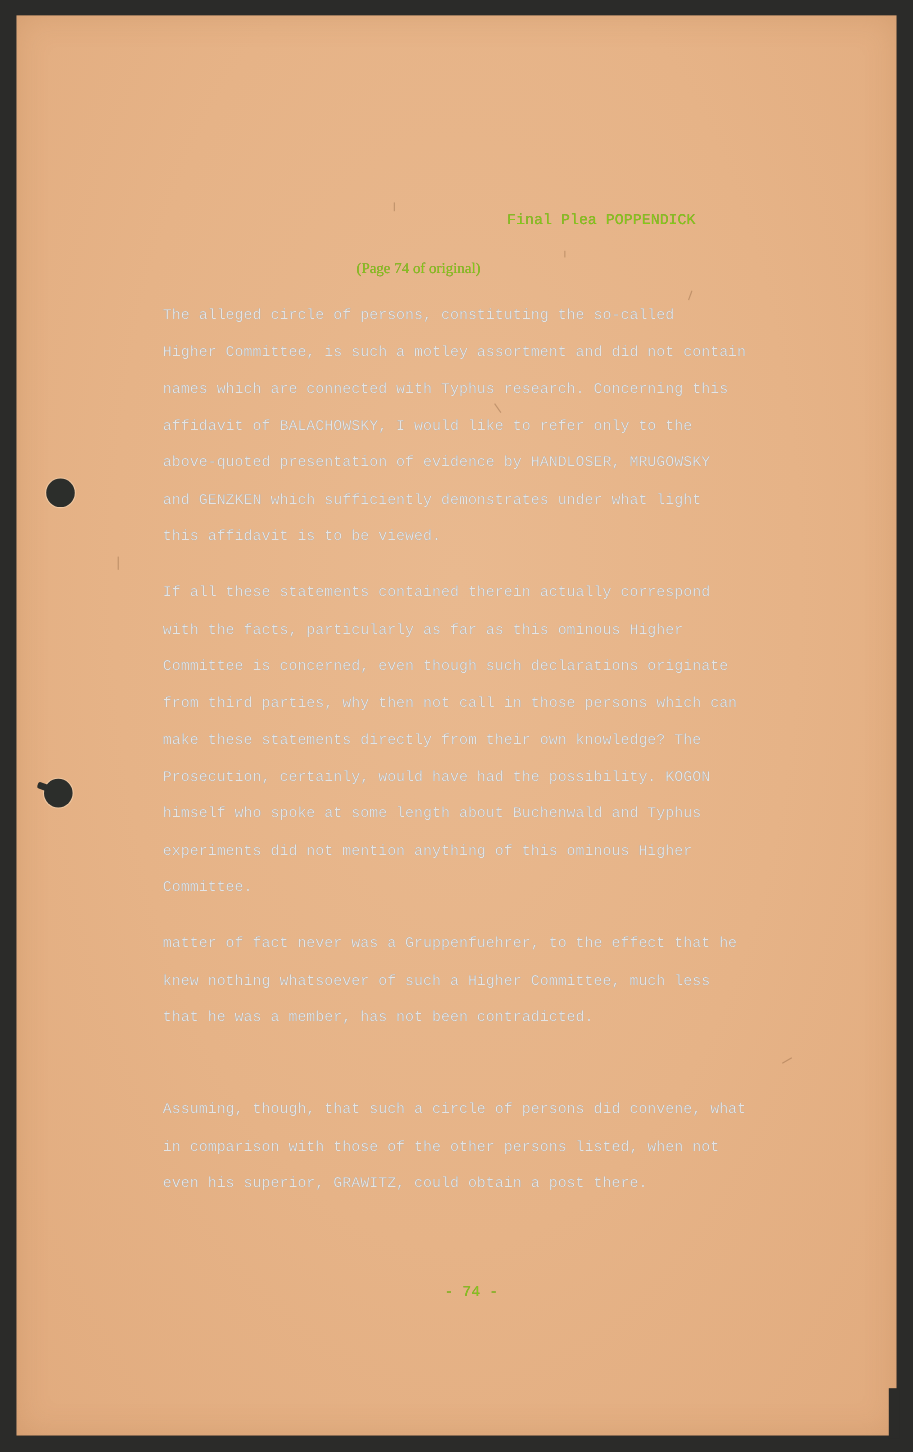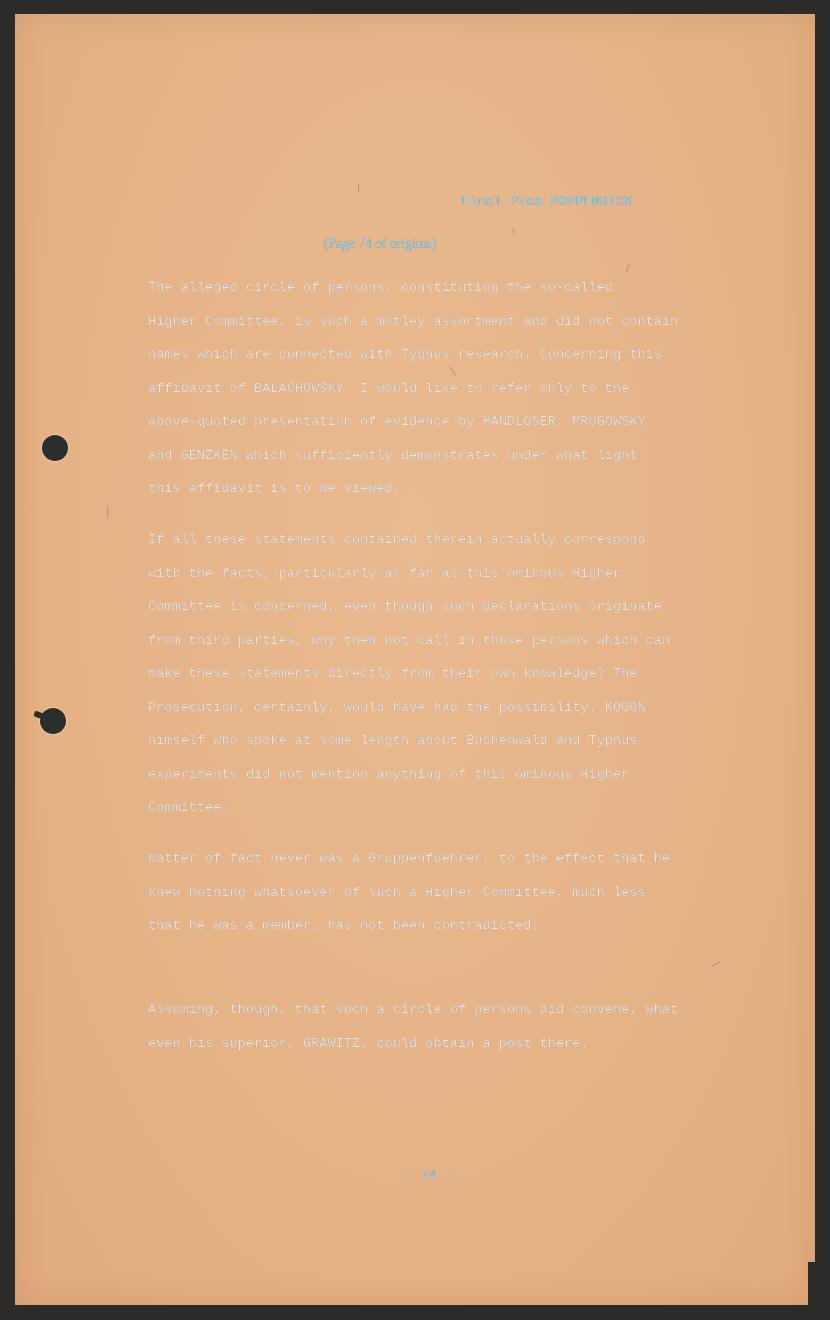--- a/index.html
+++ b/index.html
@@ -46,21 +46,21 @@
       left: -6px;
       top: 4px;
       width: 10px;
       height: 6px;
       background: #2c2e2b;
       transform: rotate(20deg);
       border-radius: 2px;
     }
     .typed {
       font-family: "Liberation Mono", "DejaVu Sans Mono", monospace;
-      color: #7dd3fc;
+      color: #84cc16;
       font-size: 13.6px;
       letter-spacing: 0px;
       white-space: pre;
       position: absolute;
       margin: 0;
       text-shadow: 0 0 0.4px rgba(60, 50, 40, 0.6);
     }
     .header-title {
       left: 461px;
       top: 194px;
@@ -143,16 +143,17 @@
 </div>
 
 <div class="para p3">
   <span class="line">matter of fact never was a Gruppenfuehrer, to the effect that he</span>
   <span class="line">knew nothing whatsoever of such a Higher Committee, much less</span>
   <span class="line">that he was a member, has not been contradicted.</span>
 </div>
 
 <div class="para p4">
   <span class="line">Assuming, though, that such a circle of persons did convene, what</span>
+  <span class="line">in comparison with those of the other persons listed, when not</span>
   <span class="line">even his superior, GRAWITZ, could obtain a post there.</span>
 </div>
 
 <p class="typed page-number">- 74 -</p>
 
 </body></html>

